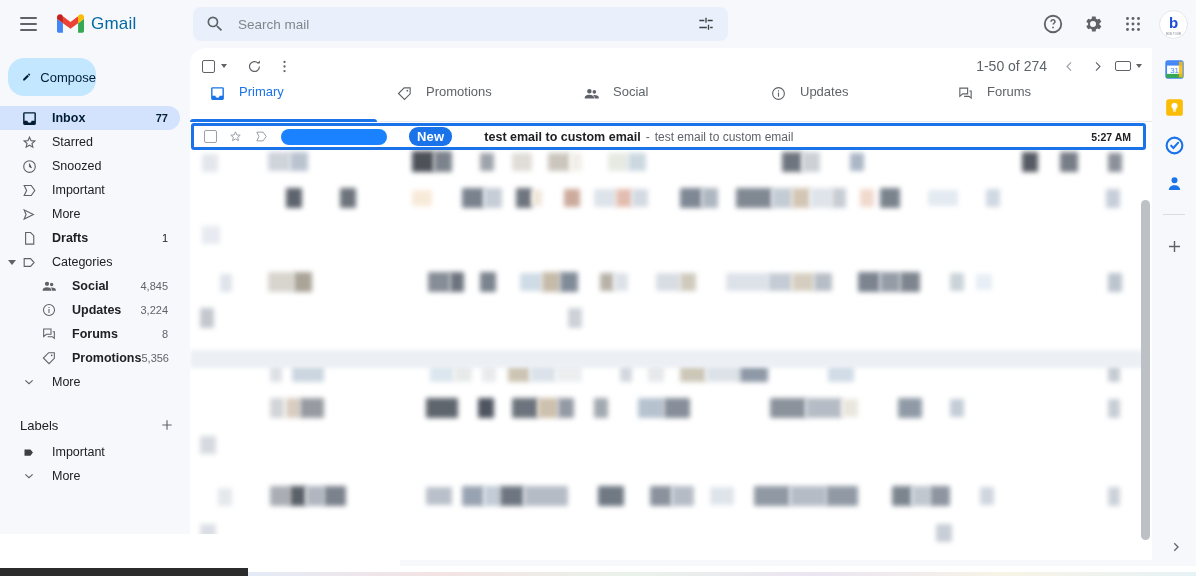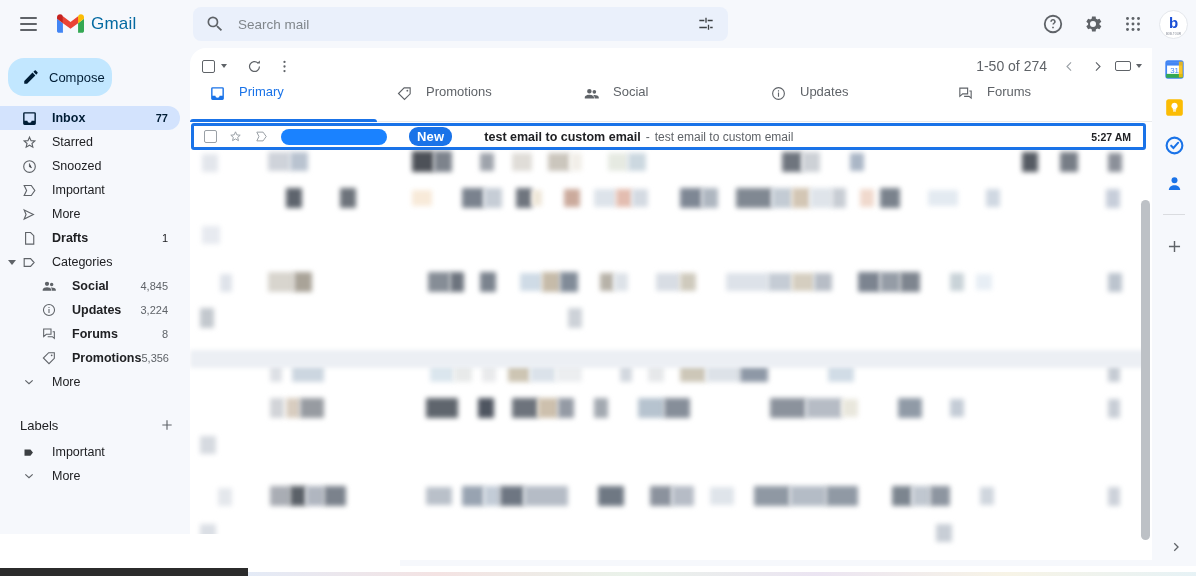--- a/index.html
+++ b/index.html
@@ -58,21 +58,21 @@
   }
   .avatar-b { font-size: 15px; font-weight: bold; color: #1a4fd6; line-height: 1; margin-top:-3px;}
   .avatar-sub { position:absolute; bottom:2px; font-size:2.6px; color:#6b7280; letter-spacing:.2px;}
 
   
   .sidebar {
     position: absolute; left: 0; top: 48px; width: 190px; height: 528px;
     background: #f6f8fc; padding-top: 4px; overflow: hidden;
   }
   .compose {
-    margin: 6px 0 10px 8px; width: 104px; height: 38px;
+    margin: 6px 0 10px 8px; width: 88px; height: 38px;
     background: #c2e7ff; border-radius: 16px;
     display: flex; align-items: center; gap: 9px; padding-left: 14px;
     cursor: pointer; border: none;
     font-family: "Liberation Sans", sans-serif;
   }
   .compose-label { font-size: 13px; color: #001d35; }
 
   .nav-item {
     height: 24px; display: flex; align-items: center;
     padding-left: 20px; padding-right: 12px; cursor: pointer;

